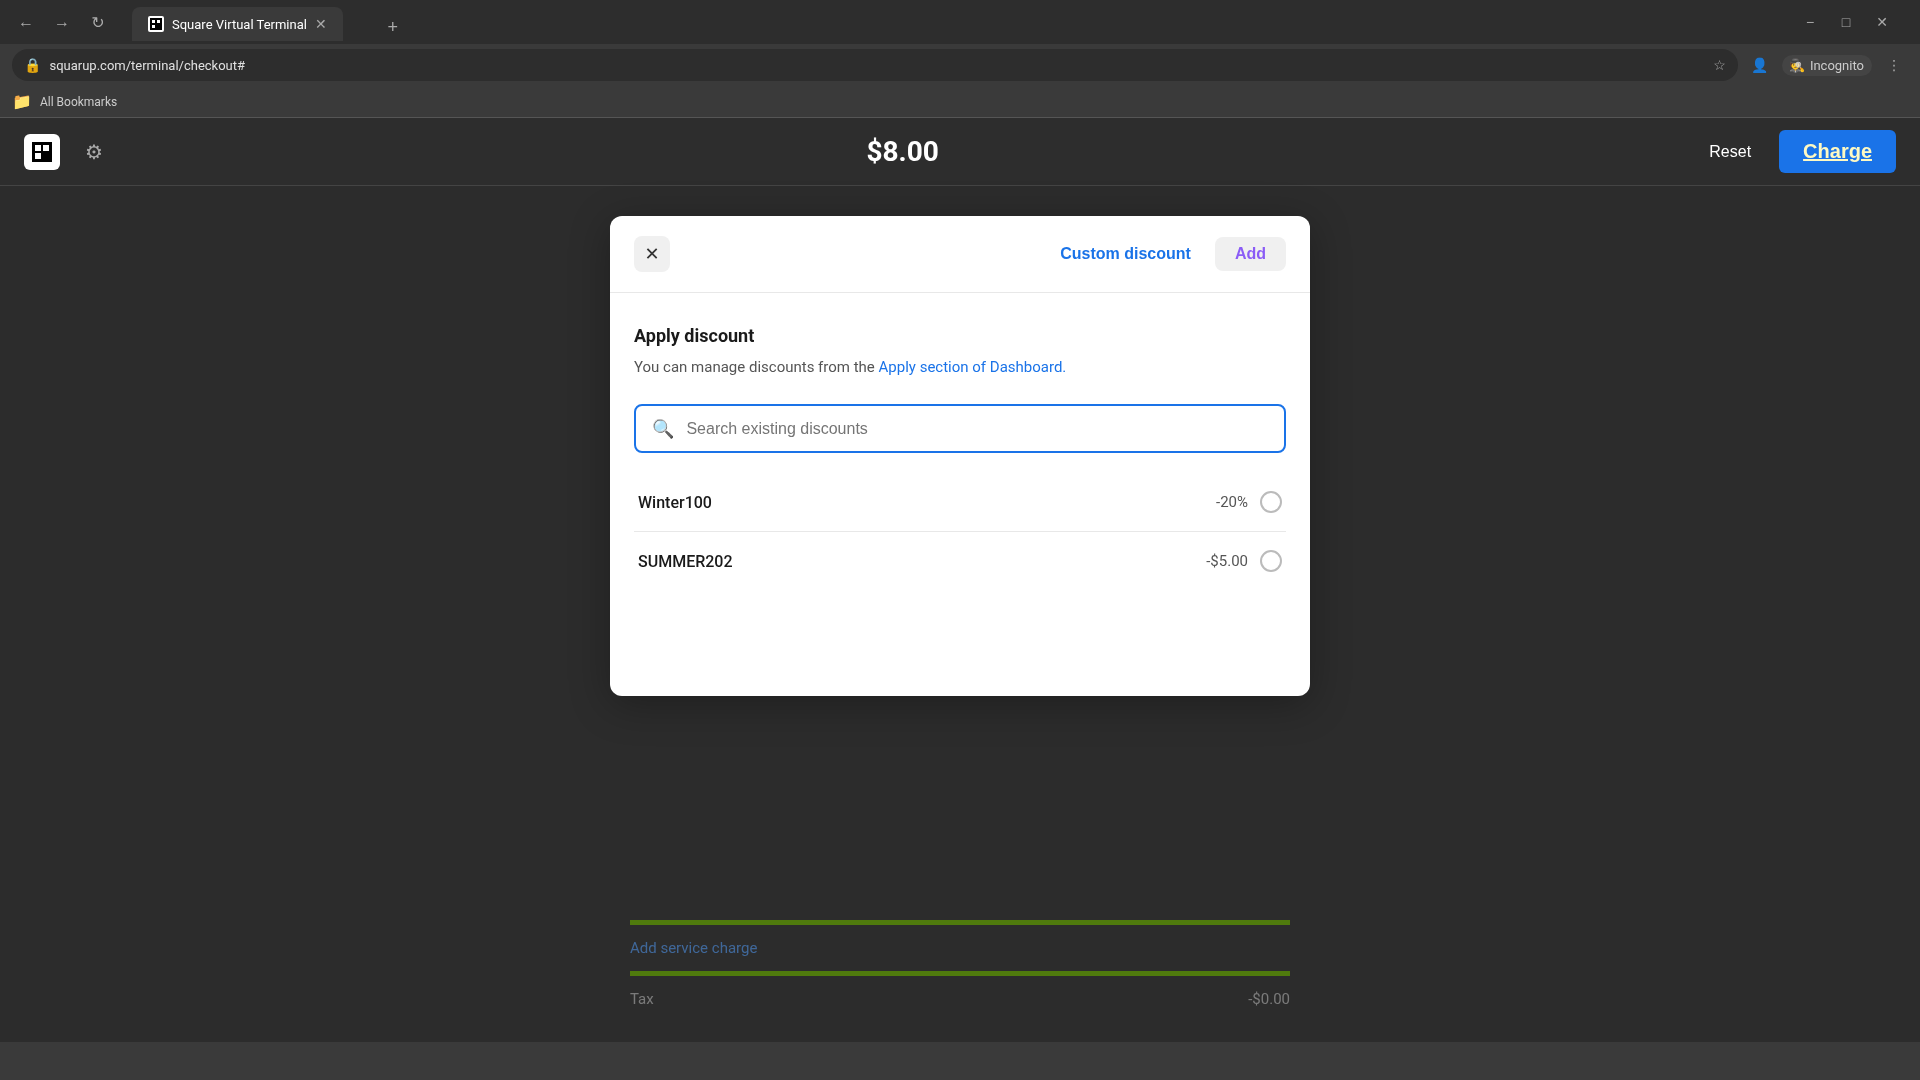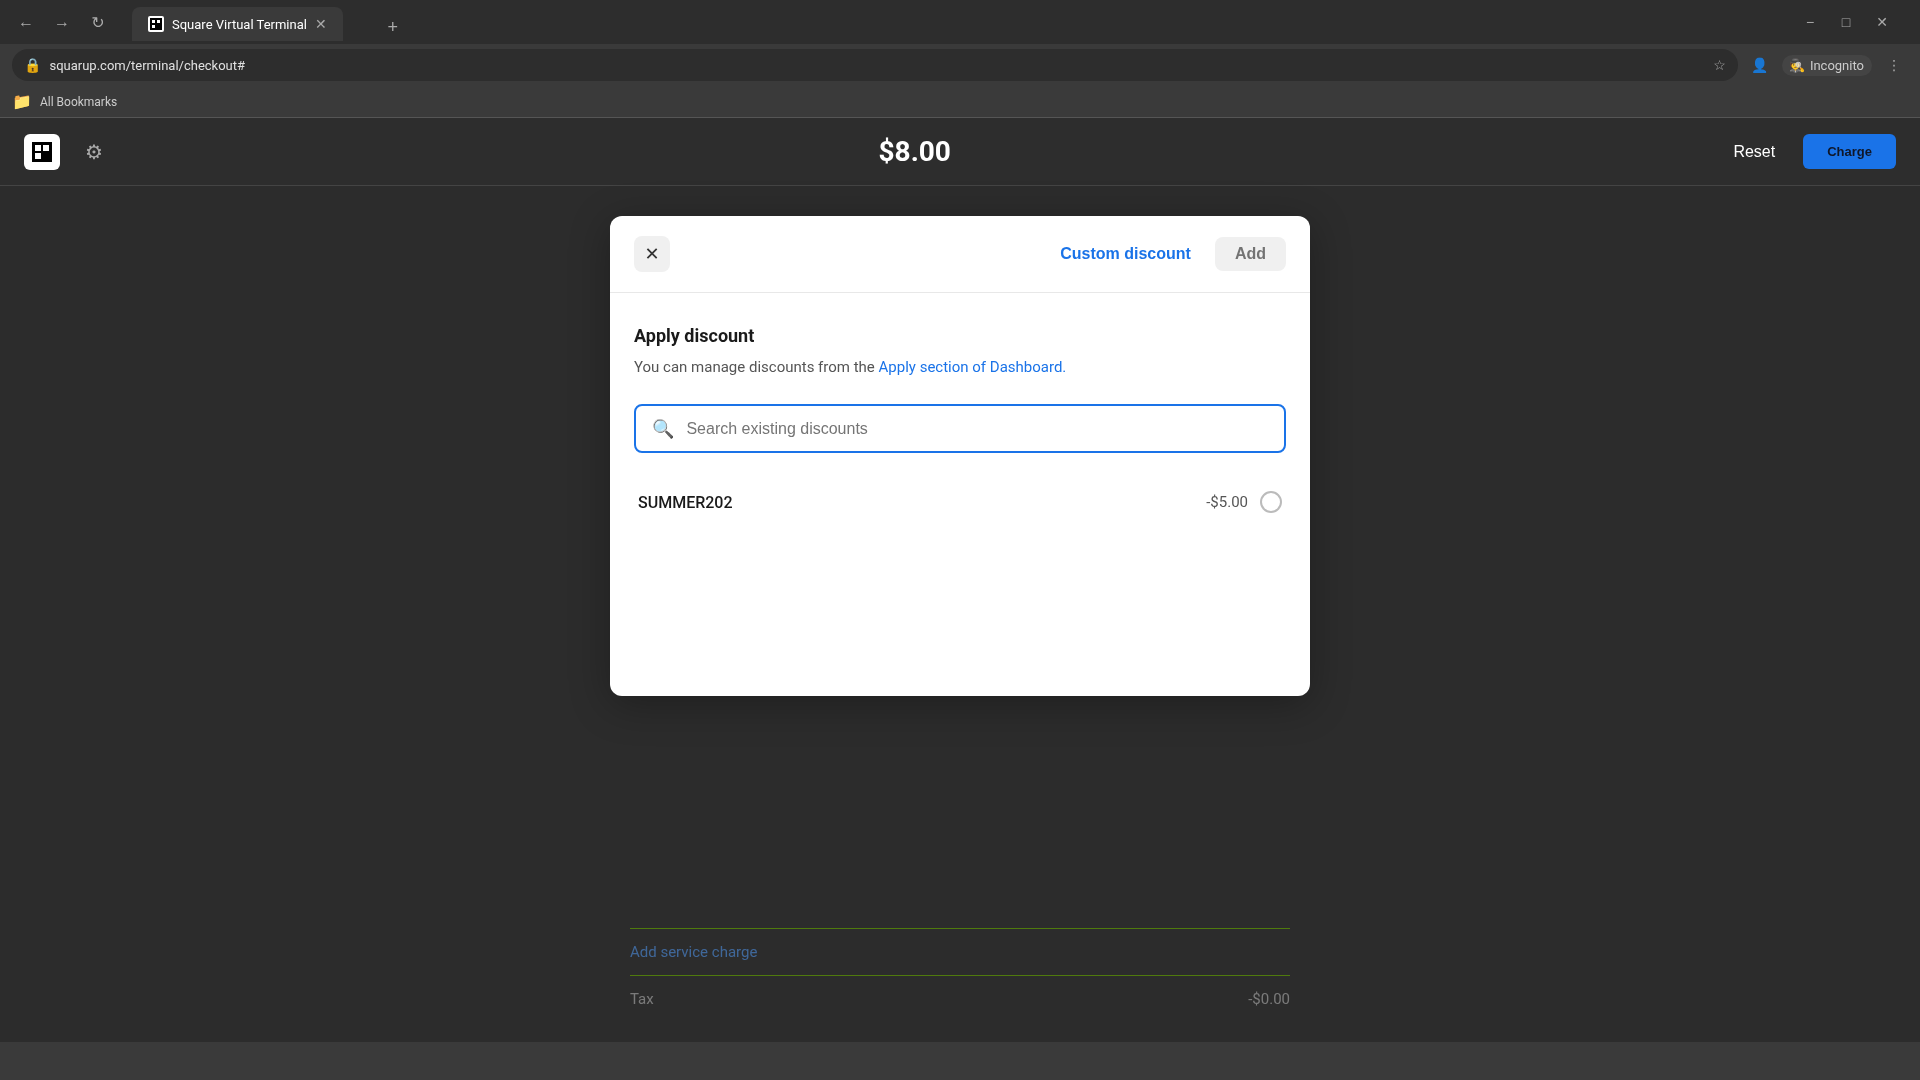--- a/index.html
+++ b/index.html
@@ -211,26 +211,27 @@
       background: none;
       border: none;
       color: #fff;
       font-size: 16px;
       cursor: pointer;
       padding: 8px 16px;
     }
     .charge-btn {
       background: #1a73e8;
       border: none;
-      color: #0f172a;
-      font-size: 13px;
+      color: #fef9c3;
+      font-size: 20px;
       font-weight: 600;
       padding: 10px 24px;
       border-radius: 6px;
       cursor: pointer;
+      text-decoration: underline;
     }
 
     
     .page-bg {
       flex: 1;
       background: #4a4a4a;
       position: relative;
       display: flex;
       align-items: flex-start;
       justify-content: center;
@@ -250,21 +251,21 @@
       color: #6aacff;
       font-size: 15px;
       cursor: pointer;
       text-decoration: none;
     }
     .bg-row {
       display: flex;
       justify-content: space-between;
       align-items: center;
       padding: 14px 0;
-      border-top: 1px solid #84cc16;
+      border-top: 5px solid #84cc16;
     }
     .bg-row-label {
       color: #ccc;
       font-size: 15px;
     }
     .bg-row-value {
       color: #ccc;
       font-size: 15px;
     }
 
@@ -317,21 +318,21 @@
       border: none;
       color: #1a73e8;
       font-size: 16px;
       font-weight: 600;
       cursor: pointer;
       padding: 8px 12px;
     }
     .modal-add-btn {
       background: #f0f0f0;
       border: none;
-      color: #737373;
+      color: #8b5cf6;
       font-size: 16px;
       font-weight: 600;
       cursor: pointer;
       padding: 8px 20px;
       border-radius: 8px;
     }
 
     
     .modal-body {
       padding: 32px 24px 24px;
@@ -542,20 +543,27 @@
             <span>You can manage discounts from the </span><a href="#">Apply section of Dashboard.</a>
           </p>
 
           <div class="search-container">
             <span class="search-icon">🔍</span>
             <input class="search-input" type="text" placeholder="Search existing discounts" style="">
           </div>
 
           <div class="discount-list">
             <div class="discount-item">
+              <span class="discount-name">Winter100</span>
+              <div class="discount-right">
+                <span class="discount-value">-20%</span>
+                <div class="radio-btn"></div>
+              </div>
+            </div>
+            <div class="discount-item">
               <span class="discount-name">SUMMER202</span>
               <div class="discount-right">
                 <span class="discount-value">-$5.00</span>
                 <div class="radio-btn"></div>
               </div>
             </div>
           </div>
         </div>
       </div>
     </div>

